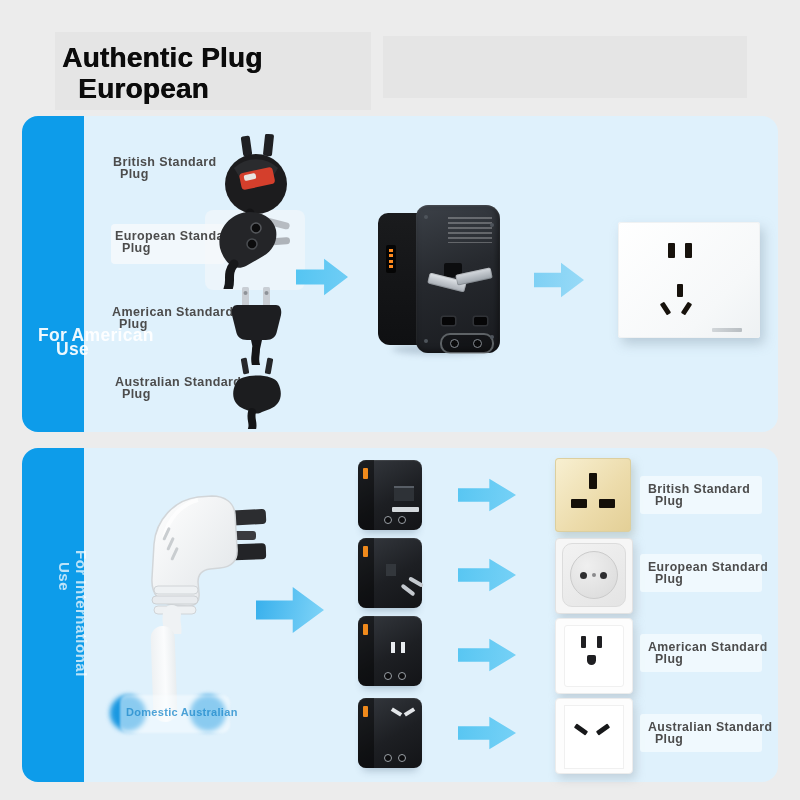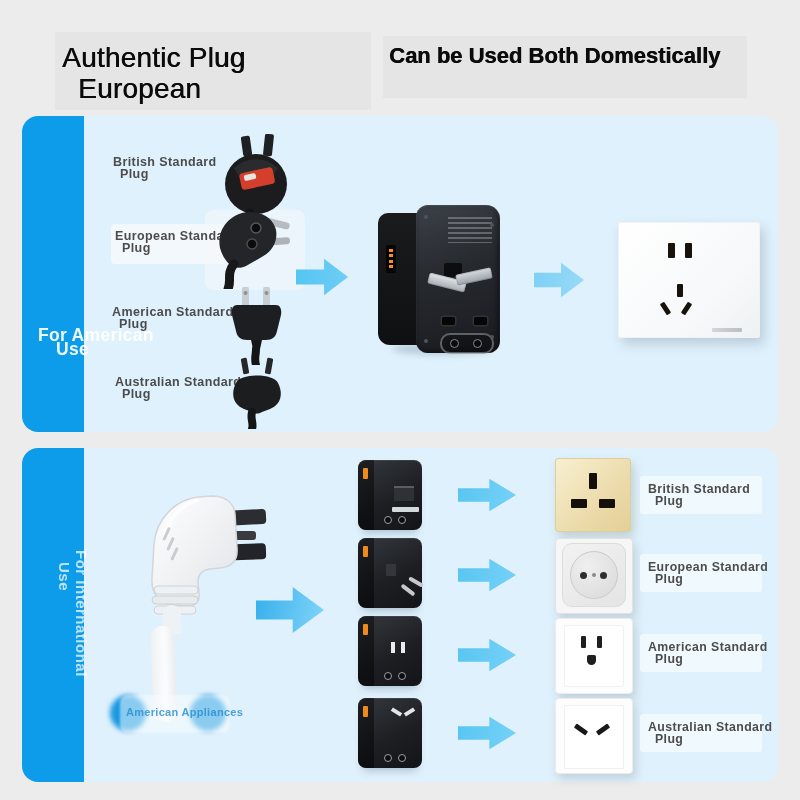--- a/index.html
+++ b/index.html
@@ -3,21 +3,21 @@
 <meta charset="utf-8">
 <style>
   html,body{margin:0;padding:0;background:#ececec;}
   .canvas{position:relative;width:800px;height:800px;background:#ececec;overflow:hidden;
           font-family:"Liberation Sans",sans-serif;}
   .abs{position:absolute;}
 
   
   .title-box{left:55px;top:32px;width:316px;height:78px;background:#e5e5e5;}
   .sub-box{left:383px;top:36px;width:364px;height:62px;background:#e5e5e5;}
-  .title{left:62px;top:42px;font-size:28px;font-weight:normal;color:#0b0b0b;line-height:31px;
+  .title{left:62px;top:42px;font-size:28px;font-weight:bold;color:#0b0b0b;line-height:31px;
          letter-spacing:.2px;text-shadow:.6px 0 0 #0b0b0b;white-space:nowrap;}
   .title .l2{display:block;padding-left:16px;}
   .subtitle{left:389px;top:44px;font-size:22px;font-weight:bold;color:#0b0b0b;line-height:23px;
             text-shadow:.5px 0 0 #0b0b0b;white-space:nowrap;}
   .subtitle .l2{display:block;padding-left:14px;}
 
   
   .panel{position:absolute;background:#dff1fc;border-radius:16px;}
   .p1{left:22px;top:116px;width:756px;height:316px;}
   .p2{left:22px;top:448px;width:756px;height:334px;}
@@ -151,21 +151,21 @@
   .au-s2{left:40px;top:28px;width:14px;height:5px;background:#17181a;transform:rotate(-35deg);border-radius:1px;}
 </style>
 </head>
 <body>
 
 <div class="canvas">
 
   <div class="abs title-box"></div>
   <div class="abs sub-box"></div>
   <div class="abs title"><span>Authentic Plug</span><span class="l2">European</span></div>
-  <div class="abs subtitle"><span>Can be Used Both Domestically</span></div>
+  <div class="abs subtitle"></div>
 
   <div class="panel p1">
     <div class="abs sidebar"></div>
     <div class="abs side-label"><span>For American</span><span class="l2">Use</span></div>
 
     <div class="abs euro-band"></div>
     <div class="abs euro-photobg"></div>
 
     <div class="abs plabel lb1"><span>British Standard</span><span class="l2">Plug</span></div>
     <div class="abs plabel lb2"><span>European Standard</span><span class="l2">Plug</span></div>
@@ -265,21 +265,21 @@
       <rect x="16" y="92" width="44" height="8" rx="4" fill="#eef1f3" stroke="#d0d4d7"></rect>
       <rect x="14" y="102" width="46" height="8" rx="4" fill="#e8ebee" stroke="#ccd0d3"></rect>
       <rect x="16" y="112" width="42" height="8" rx="4" fill="#eef1f3" stroke="#d0d4d7"></rect>
       <path d="M34,120 C32,128 36,134 34,140" stroke="#eff2f4" stroke-width="18" fill="none" stroke-linecap="round"></path>
     </svg>
     <div class="abs wcable"></div>
 
     <div class="abs wm-c wm-c1"></div>
     <div class="abs wm-c wm-c2"></div>
     <div class="abs wm-band"></div>
-    <div class="abs wm-text">American Appliances</div>
+    <div class="abs wm-text">Domestic Australian</div>
 
     <div class="abs arrow abig"></div>
 
     <div class="abs mini mr1">
       <div class="abs mini-body"></div>
         <div class="abs mini-edge"></div>
       <div class="abs musb"></div>
       <div class="abs uk-block"></div>
         <div class="abs uk-bar"></div>
       <div class="abs mdot mo1"></div>

